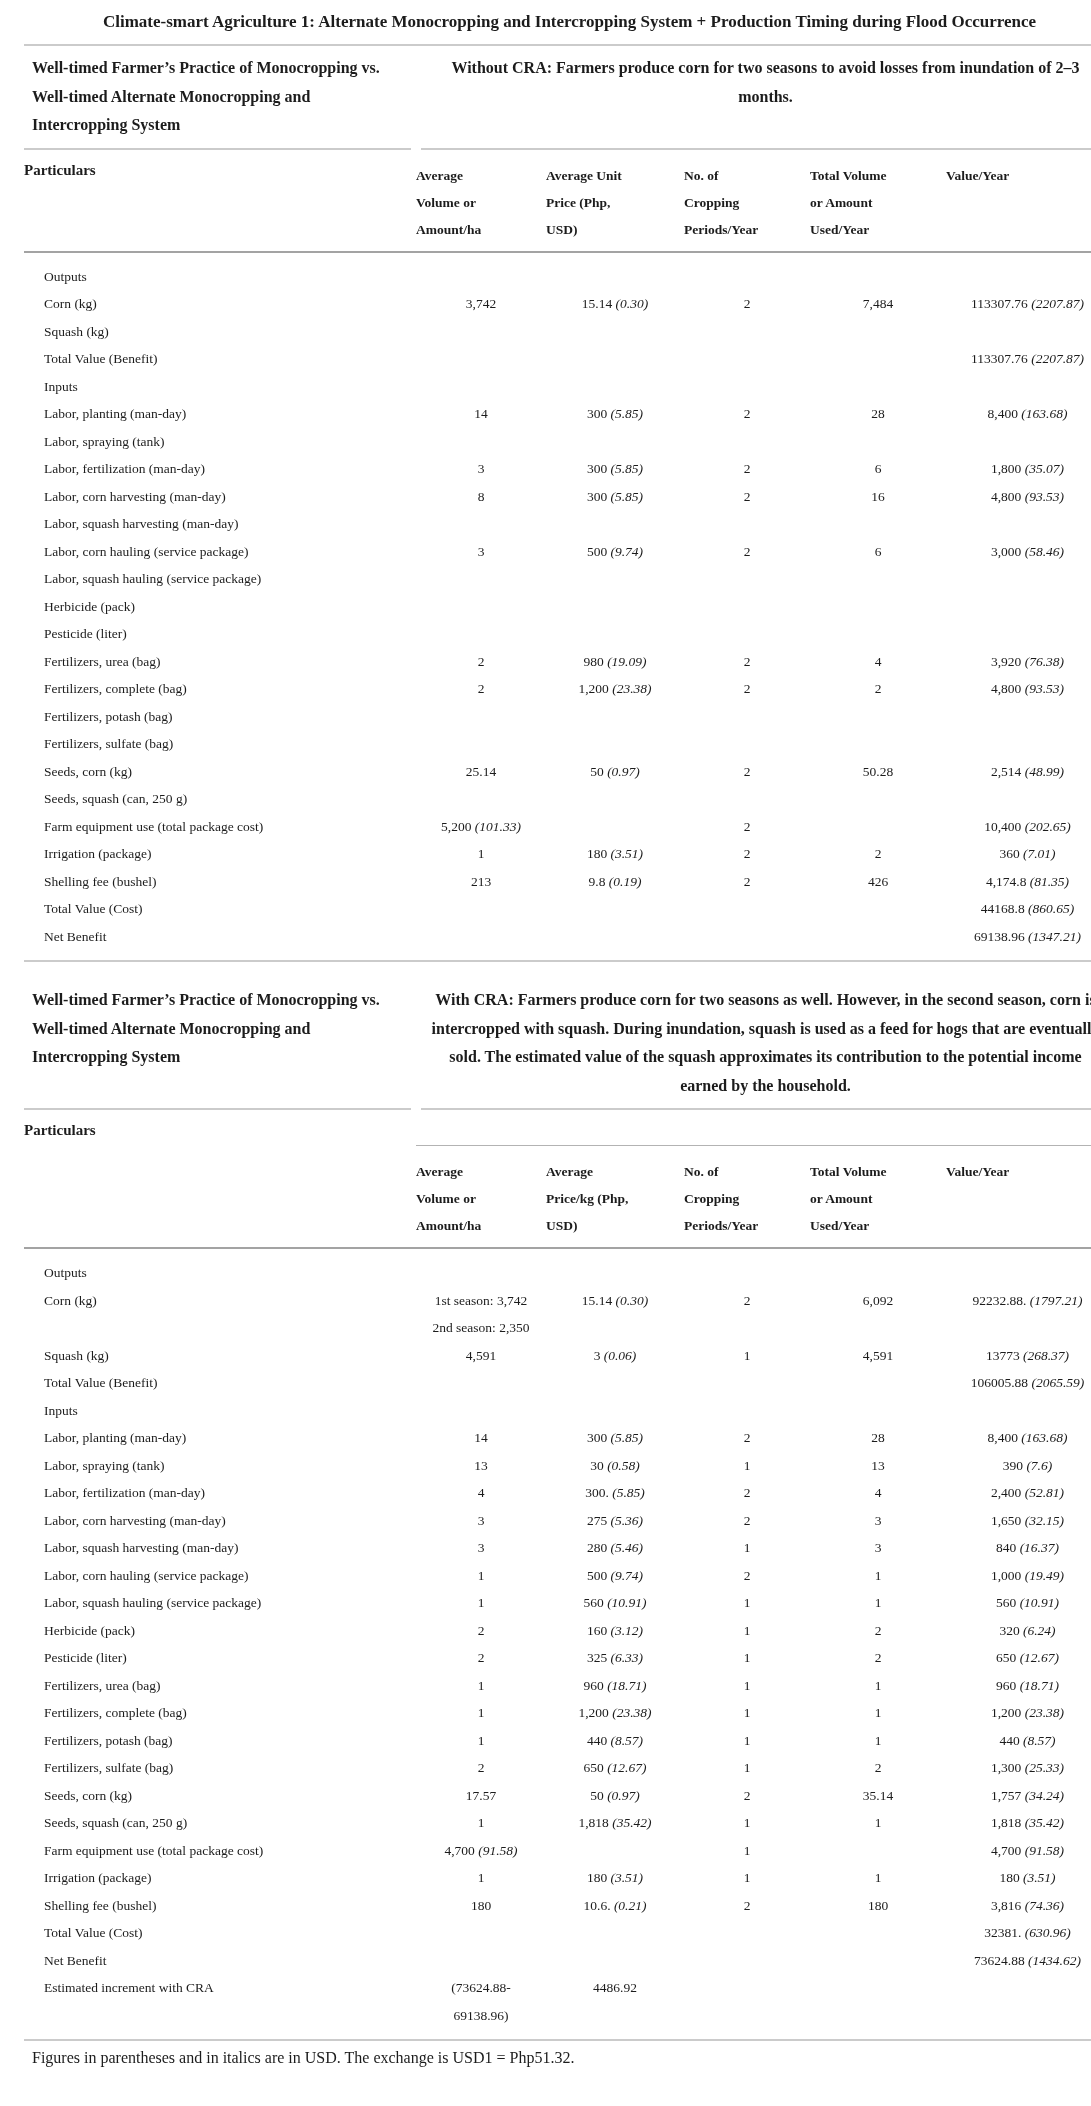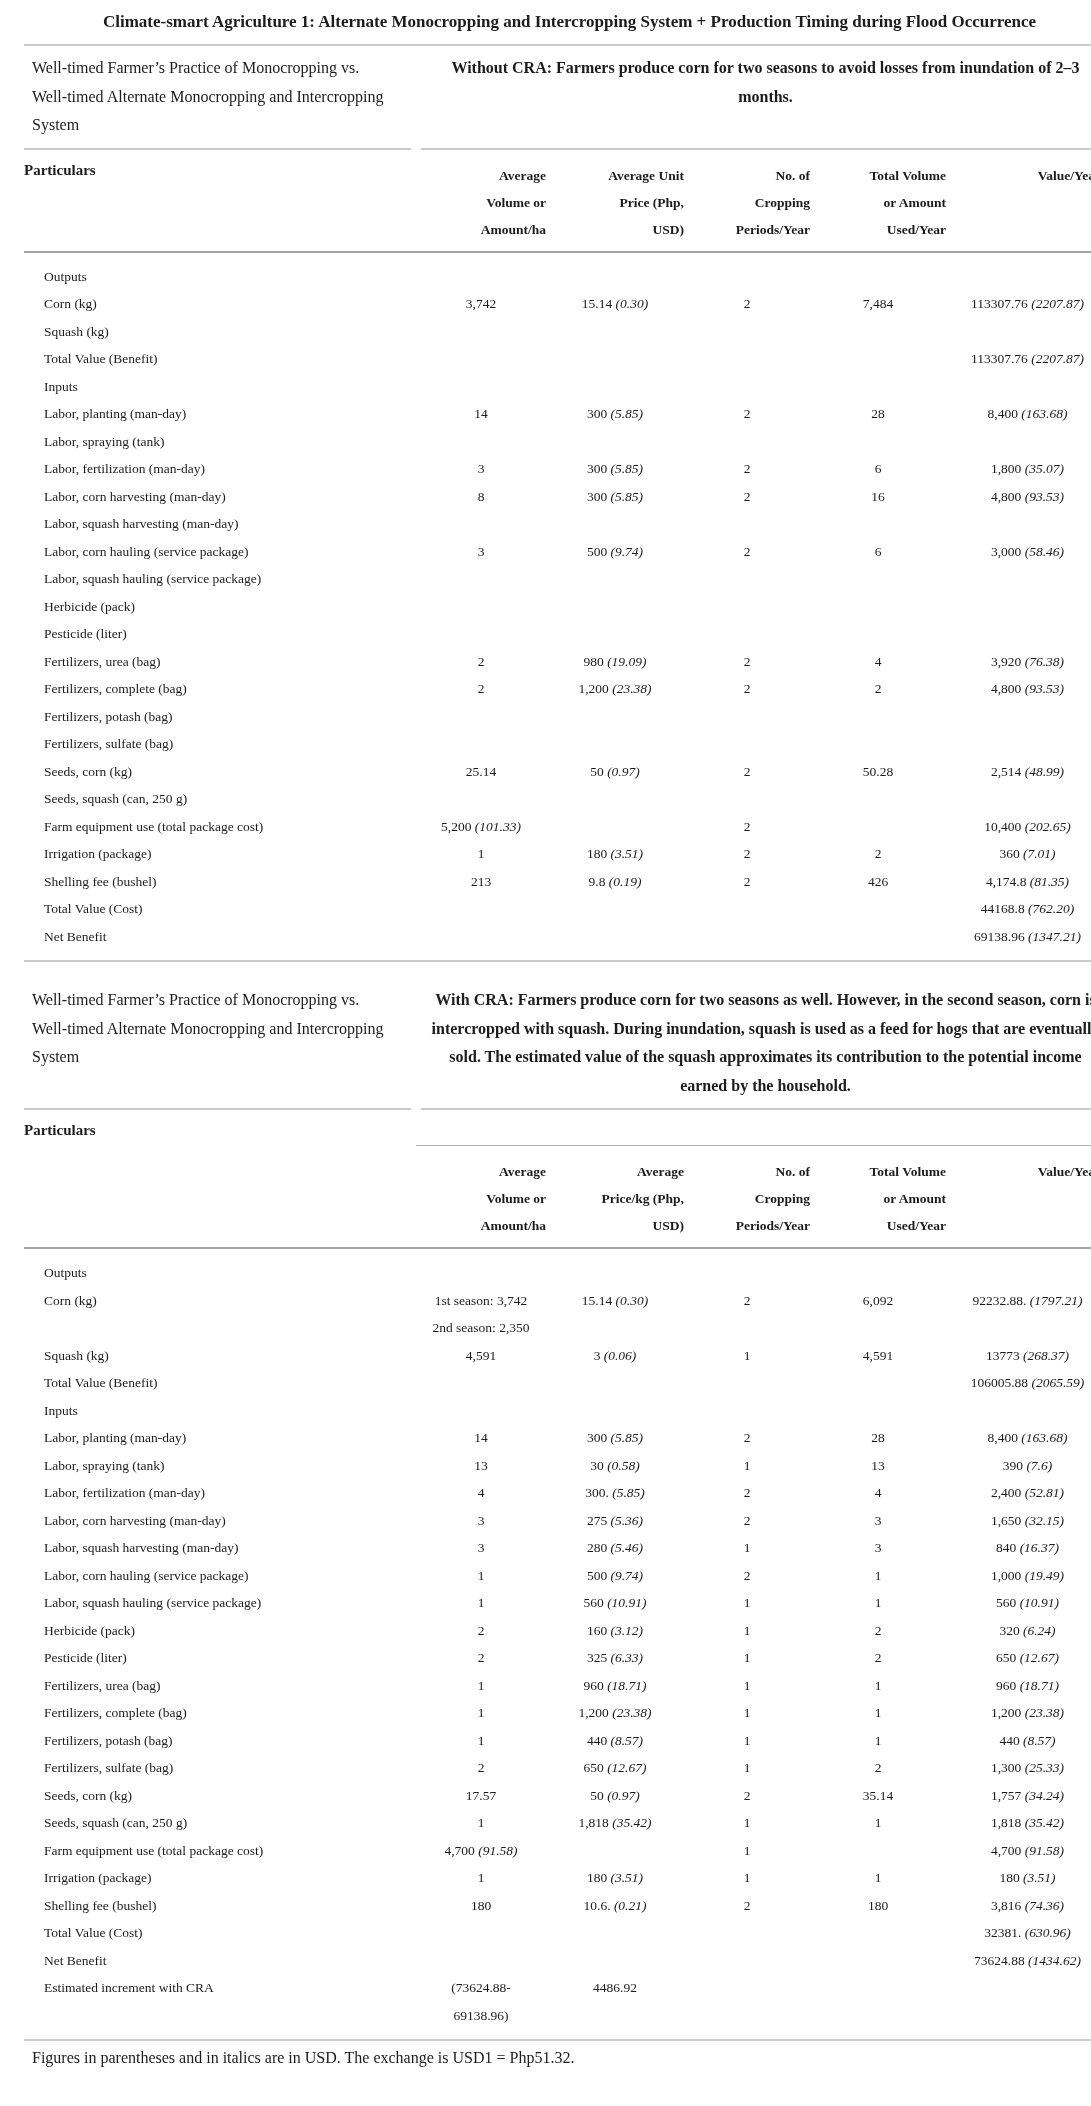--- a/index.html
+++ b/index.html
@@ -8,31 +8,31 @@
 
   .title { font-weight:bold; font-size:17px; line-height:24px; text-align:center; padding:2px 26px 10px 26px; }
 
   .rule { border:none; border-top:2px solid #cbcbcb; height:0; margin:0; }
   .rule.dark { border-top:2px solid #a3a3a3; }
 
   .cols { display:grid; grid-template-columns:392px 130px 138px 126px 136px 169px; }
 
   
   .hblock { padding:8px 0 8px 0; }
-  .lblock { grid-column:1; font-weight:normal; font-size:16px; line-height:28.5px; padding-left:8px; padding-right:28px; }
+  .lblock { grid-column:1; font-weight:bold; font-size:16px; line-height:28.5px; padding-left:8px; padding-right:28px; }
   .rblock { grid-column:2 / -1; font-weight:bold; font-size:16px; line-height:28.5px; text-align:center; padding:0 14px; }
 
   
   .srule .sr-l { grid-column:1; border-top:2px solid #cbcbcb; margin-right:5px; }
   .srule .sr-r { grid-column:2 / -1; border-top:2px solid #cbcbcb; margin-left:5px; }
 
   
   .chead { padding:10px 0 8px 0; }
   .particulars { grid-column:1; font-weight:bold; font-size:15px; padding-left:0; padding-top:2px; }
-  .ch { font-weight:bold; font-size:13.5px; line-height:27px; text-align:right; white-space:pre-line; padding-top:2px; }
+  .ch { font-weight:bold; font-size:13.5px; line-height:27px; text-align:left; white-space:pre-line; padding-top:2px; }
   .ch.last { padding-right:14px; }
 
   
   .spanrow { padding:10px 0 6px 0; align-items:end; }
   .spanner { grid-column:2 / -1; font-weight:bold; font-size:15px; text-align:center; }
   .spanrule-row .gap { grid-column:1; }
   .spanrule-row .sp { grid-column:2 / -1; border-top:1.5px solid #b3b3b3; }
 
   
   .tbody { padding:10px 0 10px 0; }
@@ -266,21 +266,21 @@
           <div class="cell val c3">2</div>
           <div class="cell val c4">426</div>
           <div class="cell val c5">4,174.8 <i>(81.35)</i></div>
         </div>
         <div class="cols brow">
           <div class="cell lab">Total Value (Cost)</div>
           <div class="cell val c1"></div>
           <div class="cell val c2"></div>
           <div class="cell val c3"></div>
           <div class="cell val c4"></div>
-          <div class="cell val c5">44168.8 <i>(762.20)</i></div>
+          <div class="cell val c5">44168.8 <i>(860.65)</i></div>
         </div>
         <div class="cols brow">
           <div class="cell lab">Net Benefit</div>
           <div class="cell val c1"></div>
           <div class="cell val c2"></div>
           <div class="cell val c3"></div>
           <div class="cell val c4"></div>
           <div class="cell val c5">69138.96 <i>(1347.21)</i></div>
         </div>
       </div>

